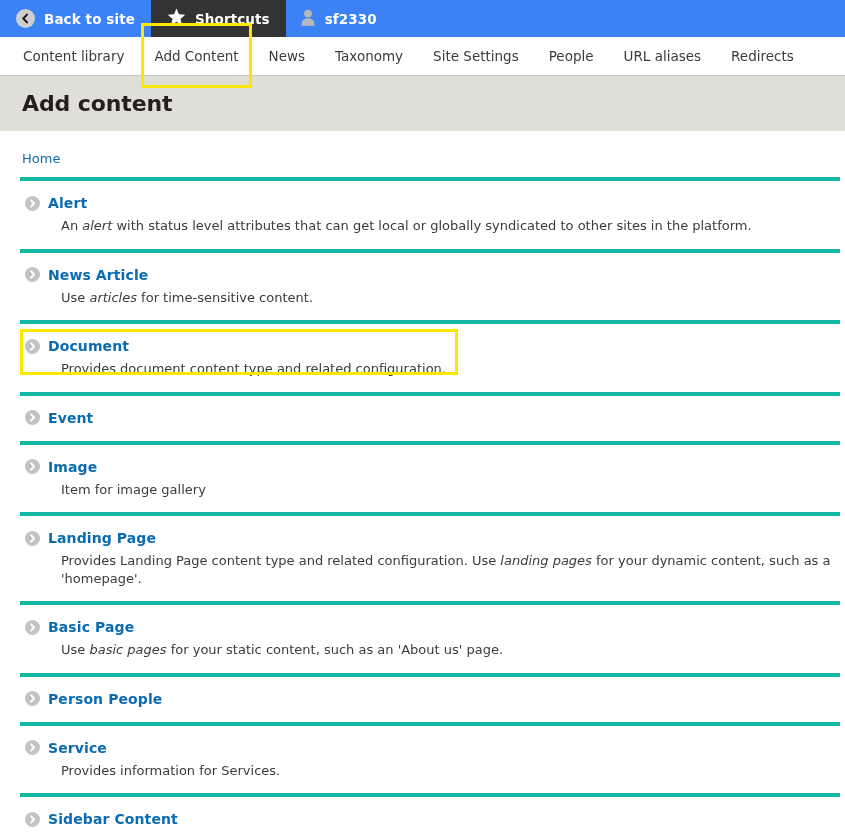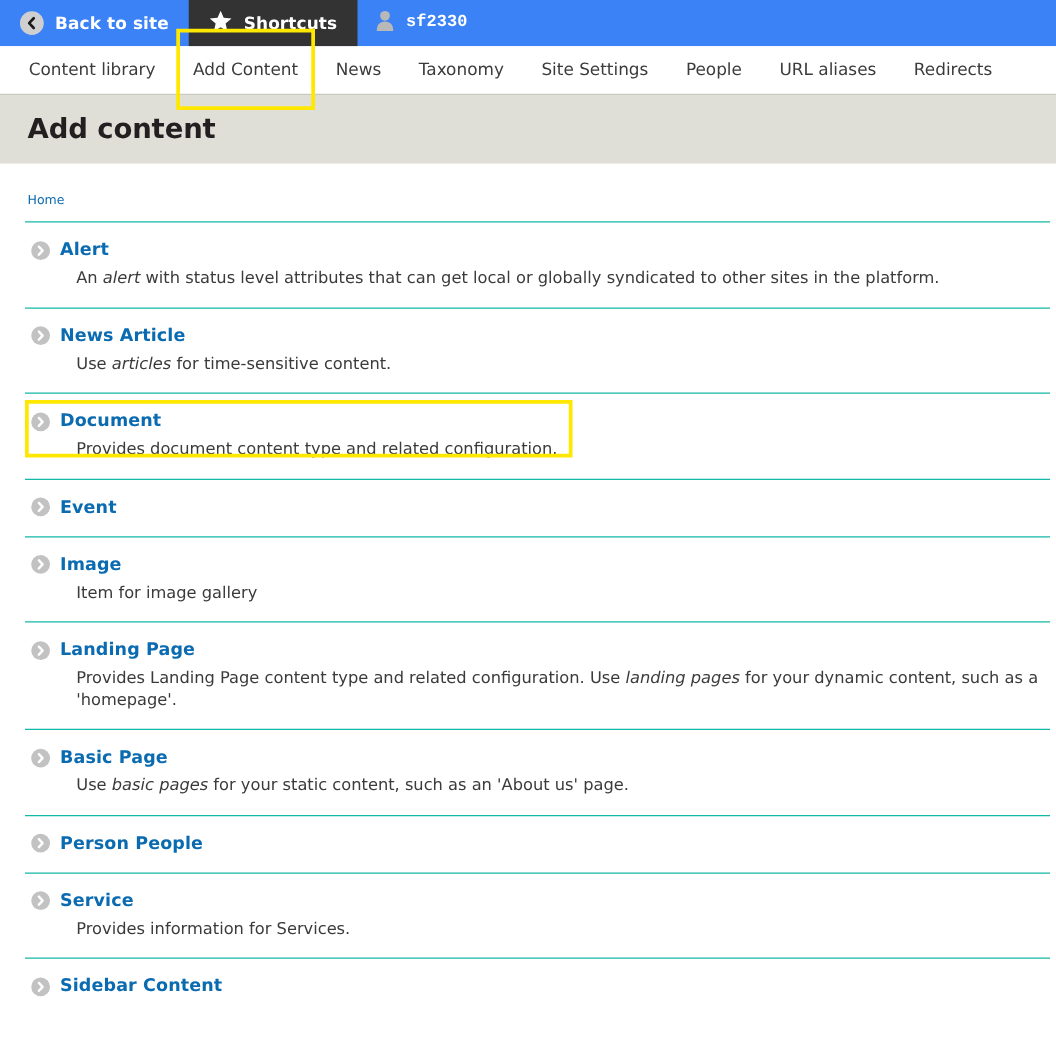--- a/index.html
+++ b/index.html
@@ -33,21 +33,20 @@
     font-weight: bold;
     letter-spacing: 0.1px;
     cursor: pointer;
     user-select: none;
   }
   .toolbar-tab.active {
     background: #333333;
   }
   .toolbar-tab.user {
     padding-left: 14px;
-    font-family: Liberation Mono, monospace;
   }
 
   
   .icon-back {
     width: 19px;
     height: 19px;
     border-radius: 50%;
     background: #cfcfcf;
     display: inline-flex;
     align-items: center;
@@ -108,33 +107,33 @@
 
   
   .content {
     padding: 0 0 0 0;
     background: #ffffff;
   }
   .breadcrumb {
     padding: 17px 0 10px 22px;
   }
   .breadcrumb a {
-    font-size: 10px;
+    font-size: 13px;
     color: #0b6bb0;
     text-decoration: none;
     cursor: pointer;
   }
 
   .type-list {
     list-style: none;
     margin: 0;
     padding: 0 0 0 20px;
   }
   .type-item {
-    border-top: 1px solid #14b8a6;
+    border-top: 4px solid #14b8a6;
     padding: 14px 0 14px 0;
     margin-right: 5px;
     position: relative;
   }
   .type-item.nodesc { padding-bottom: 15px; }
 
   .type-head {
     display: flex;
     align-items: center;
     gap: 8px;

